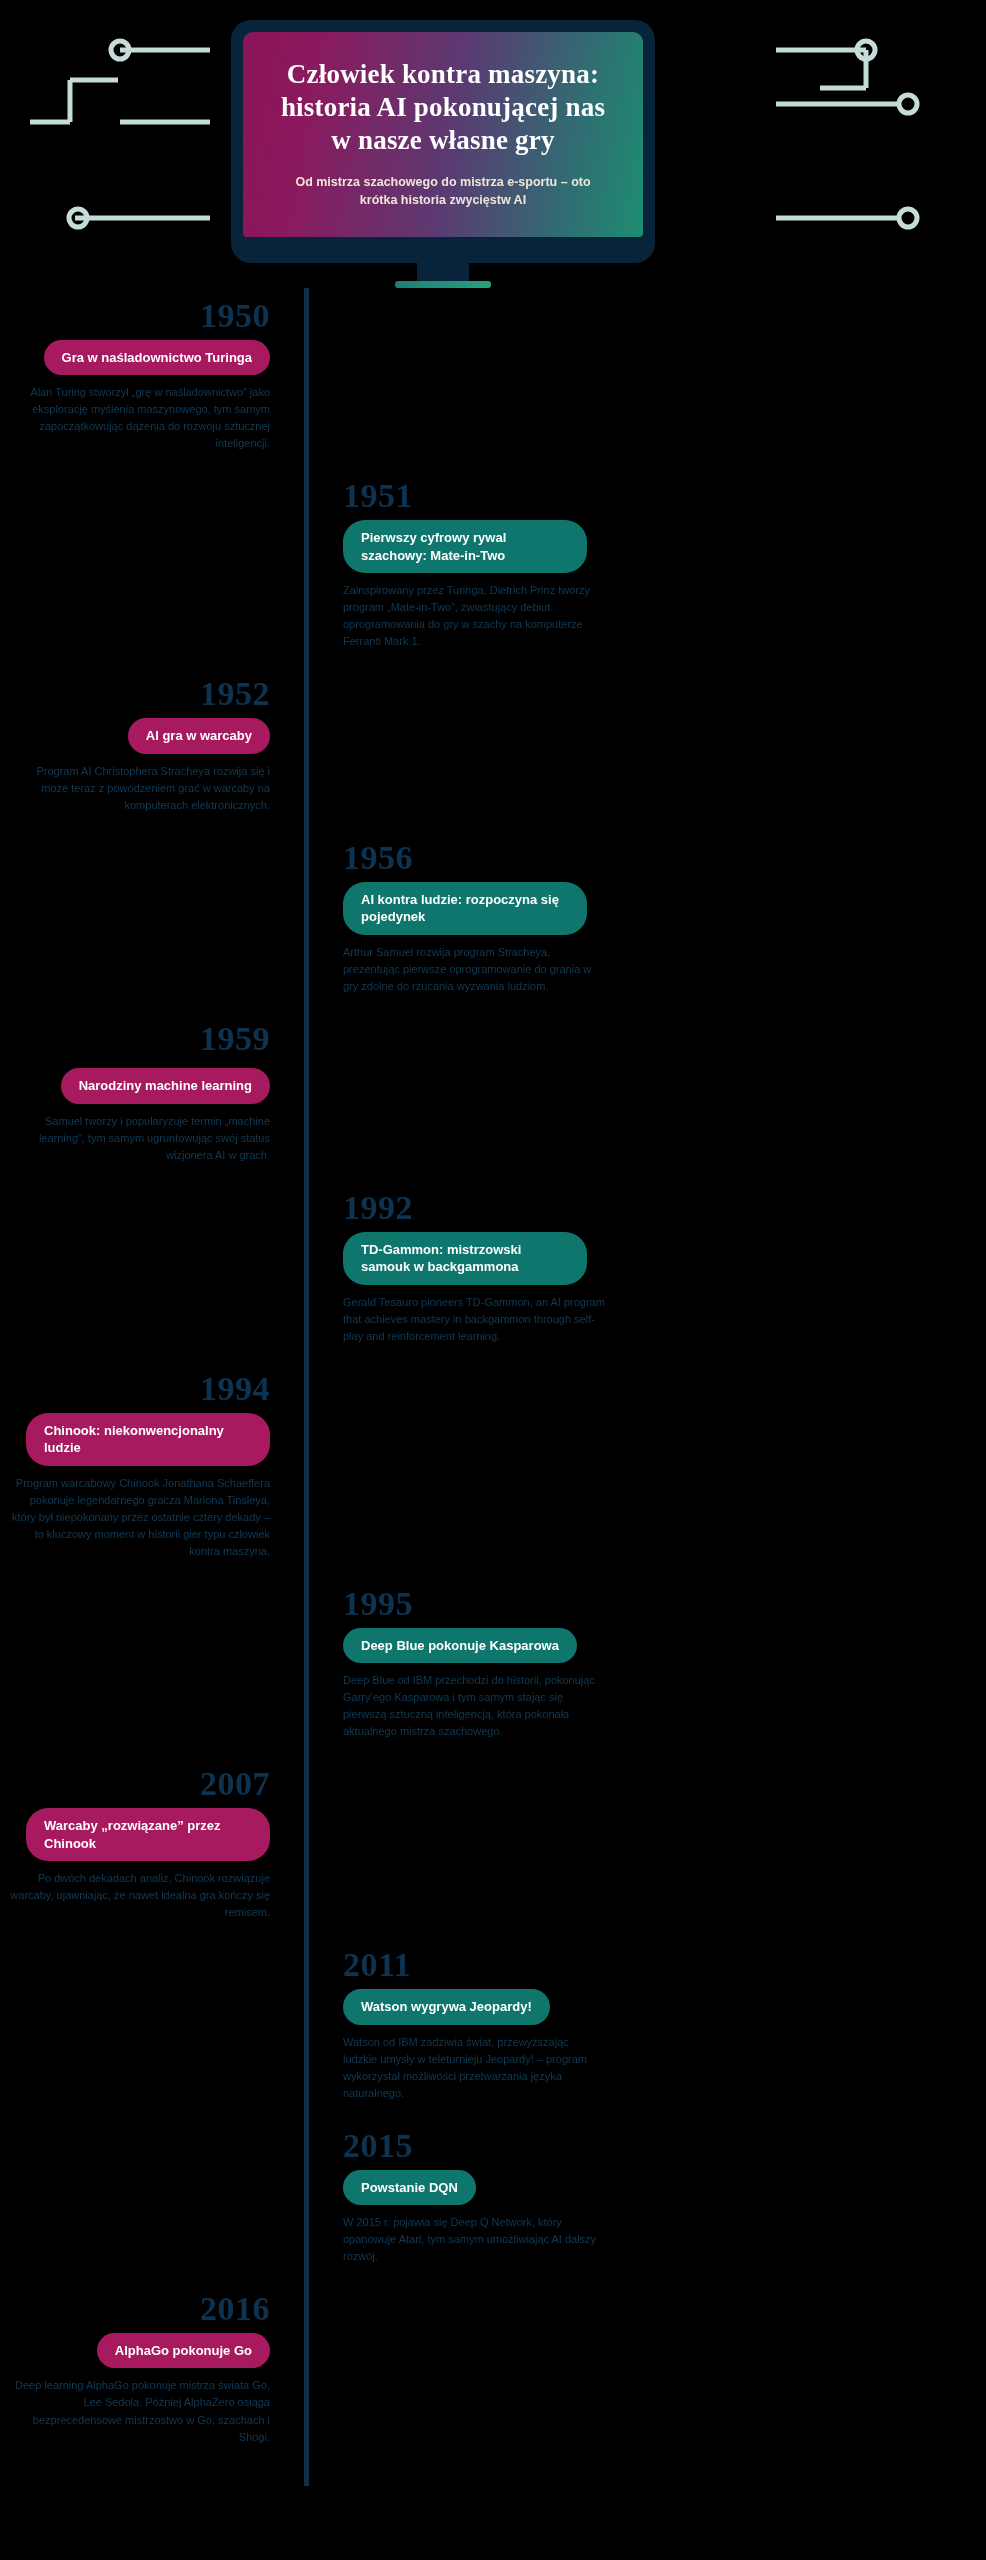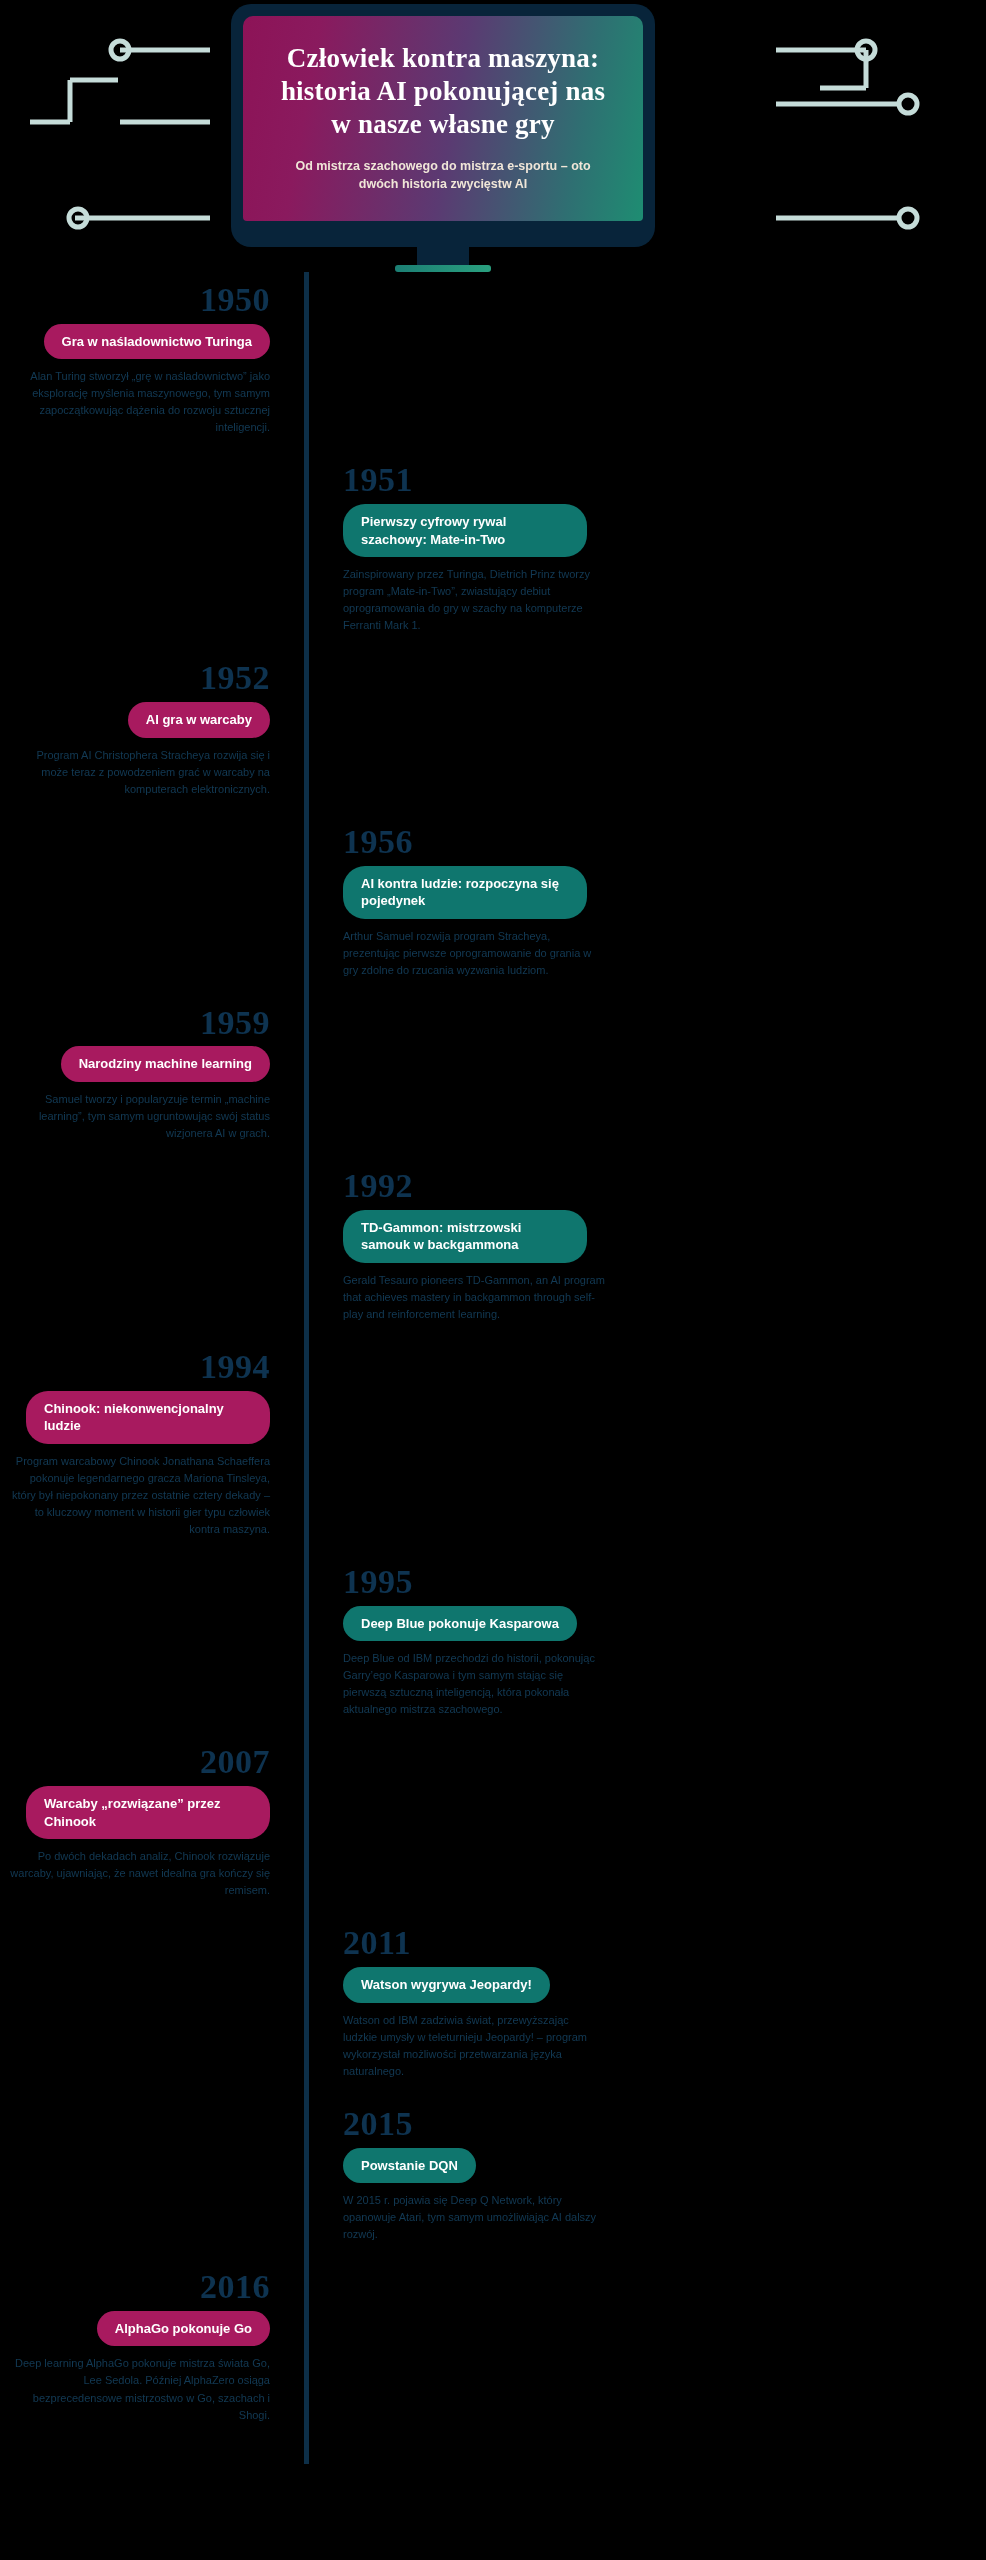--- a/index.html
+++ b/index.html
@@ -7,21 +7,21 @@
     width: 986px;
     background: #000000;
     font-family: "Liberation Sans", sans-serif;
   }
   body { position: relative; width: 986px; min-height: 2560px; overflow: hidden; }
 
   
   .circuit { position: absolute; top: 0; left: 0; width: 986px; height: 240px; pointer-events: none; }
 
   
-  .monitor-wrap { position: relative; width: 886px; padding-top: 4px; }
+  .monitor-wrap { position: relative; width: 886px; padding-top: 20px; }
   .monitor {
     position: relative;
     width: 424px;
     margin: 0 auto;
     background: #08243a;
     border-radius: 20px;
     padding: 12px 12px 26px 12px;
   }
   .screen {
     border-radius: 10px 10px 4px 4px;
@@ -126,21 +126,21 @@
   </g>
   <circle cx="866" cy="50" r="9" fill="none" stroke="#c5dcd9" stroke-width="5"></circle>
   <circle cx="908" cy="104" r="9" fill="none" stroke="#c5dcd9" stroke-width="5"></circle>
   <circle cx="908" cy="218" r="9" fill="none" stroke="#c5dcd9" stroke-width="5"></circle>
 </svg>
 
 <div class="monitor-wrap">
   <div class="monitor">
     <div class="screen">
       <div class="hero-title">Człowiek kontra maszyna: historia AI pokonującej nas w nasze własne gry</div>
-      <div class="hero-sub">Od mistrza szachowego do mistrza e-sportu – oto dwóch historia zwycięstw AI</div>
+      <div class="hero-sub">Od mistrza szachowego do mistrza e-sportu – oto krótka historia zwycięstw AI</div>
     </div>
   </div>
   <div class="stand-neck"></div>
   <div class="stand-base"></div>
 </div>
 
 <div class="timeline">
   <div class="axis"></div>
   <div id="rows">
       <div class="row">
@@ -171,21 +171,21 @@
         <div class="side right">
           <div class="year">1956</div>
           <div style="margin-top: 6px;"><div class="pill teal">AI kontra ludzie: rozpoczyna się pojedynek</div></div>
           <div class="desc">Arthur Samuel rozwija program Stracheya, prezentując pierwsze oprogramowanie do grania w gry zdolne do rzucania wyzwania ludziom.</div>
           <div class="spacer"></div>
         </div>
       </div>
       <div class="row">
         <div class="side left">
           <div class="year">1959</div>
-          <div style="margin-top: 6px;"><div class="pill magenta">Narodziny machine learning</div></div>
+          <div style="margin-top: 12px;"><div class="pill magenta">Narodziny machine learning</div></div>
           <div class="desc">Samuel tworzy i popularyzuje termin „machine learning”, tym samym ugruntowując swój status wizjonera AI w grach.</div>
           <div class="spacer"></div>
         </div>
       </div>
       <div class="row">
         <div class="side right">
           <div class="year">1992</div>
           <div style="margin-top: 6px;"><div class="pill teal">TD-Gammon: mistrzowski samouk w backgammona</div></div>
           <div class="desc">Gerald Tesauro pioneers TD-Gammon, an AI program that achieves mastery in backgammon through self-play and reinforcement learning.</div>
           <div class="spacer"></div>

